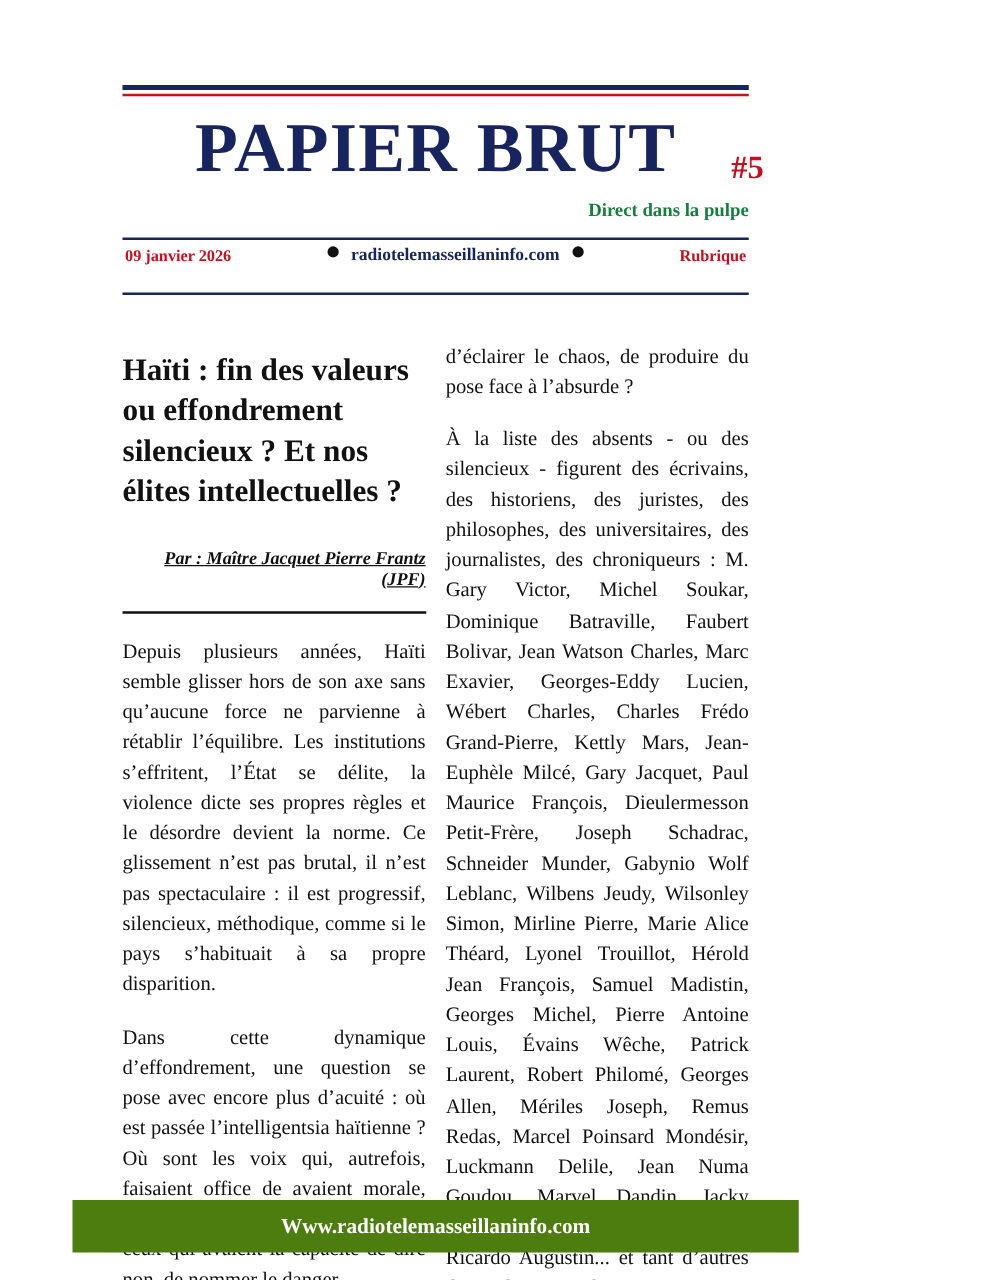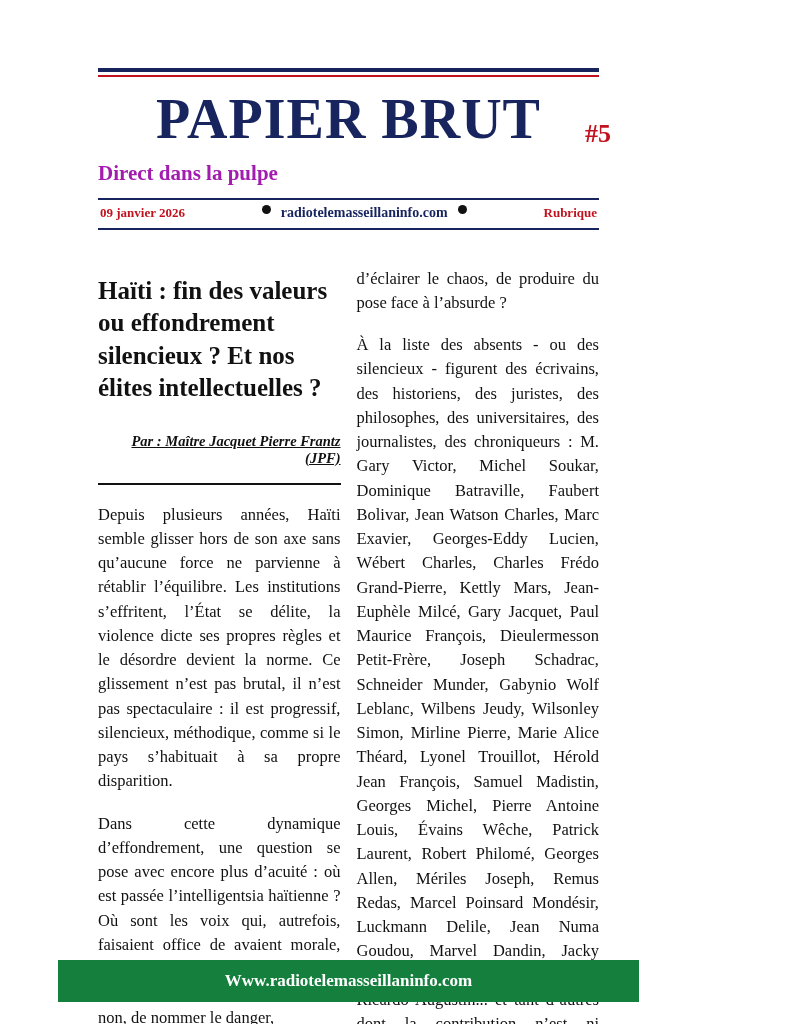--- a/index.html
+++ b/index.html
@@ -52,36 +52,36 @@
   .issue-number {
     position: absolute;
     right: -12px;
     bottom: 2px;
     font-family: "Liberation Serif", serif;
     font-weight: bold;
     font-size: 26px;
     color: #c1121f;
   }
   .subtitle {
-    text-align: left;
-    font-weight: bold;
-    font-size: 21px;
-    color: #a21caf;
+    text-align: right;
+    font-weight: bold;
+    font-size: 15px;
+    color: #15803d;
     margin-top: 10px;
     margin-bottom: 12px;
   }
   .rule-double-top {
     height: 2px;
     background: #17245e;
   }
   .infobar {
     display: flex;
     align-items: center;
     justify-content: space-between;
-    padding: 5px 2px 7px 2px;
+    padding: 5px 2px 21px 2px;
     font-size: 13px;
   }
   .infobar .date {
     color: #c1121f;
     font-weight: bold;
     white-space: nowrap;
   }
   .infobar .site {
     display: flex;
     align-items: flex-start;
@@ -158,21 +158,21 @@
     margin: 2px 0 0 0;
     letter-spacing: 0.5px;
   }
 
   
   .footer {
     position: absolute;
     left: 58px;
     right: 58px;
     bottom: 22px;
-    background: #15803d;
+    background: #4d7c0f;
     color: #ffffff;
     text-align: center;
     font-weight: bold;
     font-size: 17px;
     padding: 11px 0;
   }
 </style>
 </head>
 <body>
 

